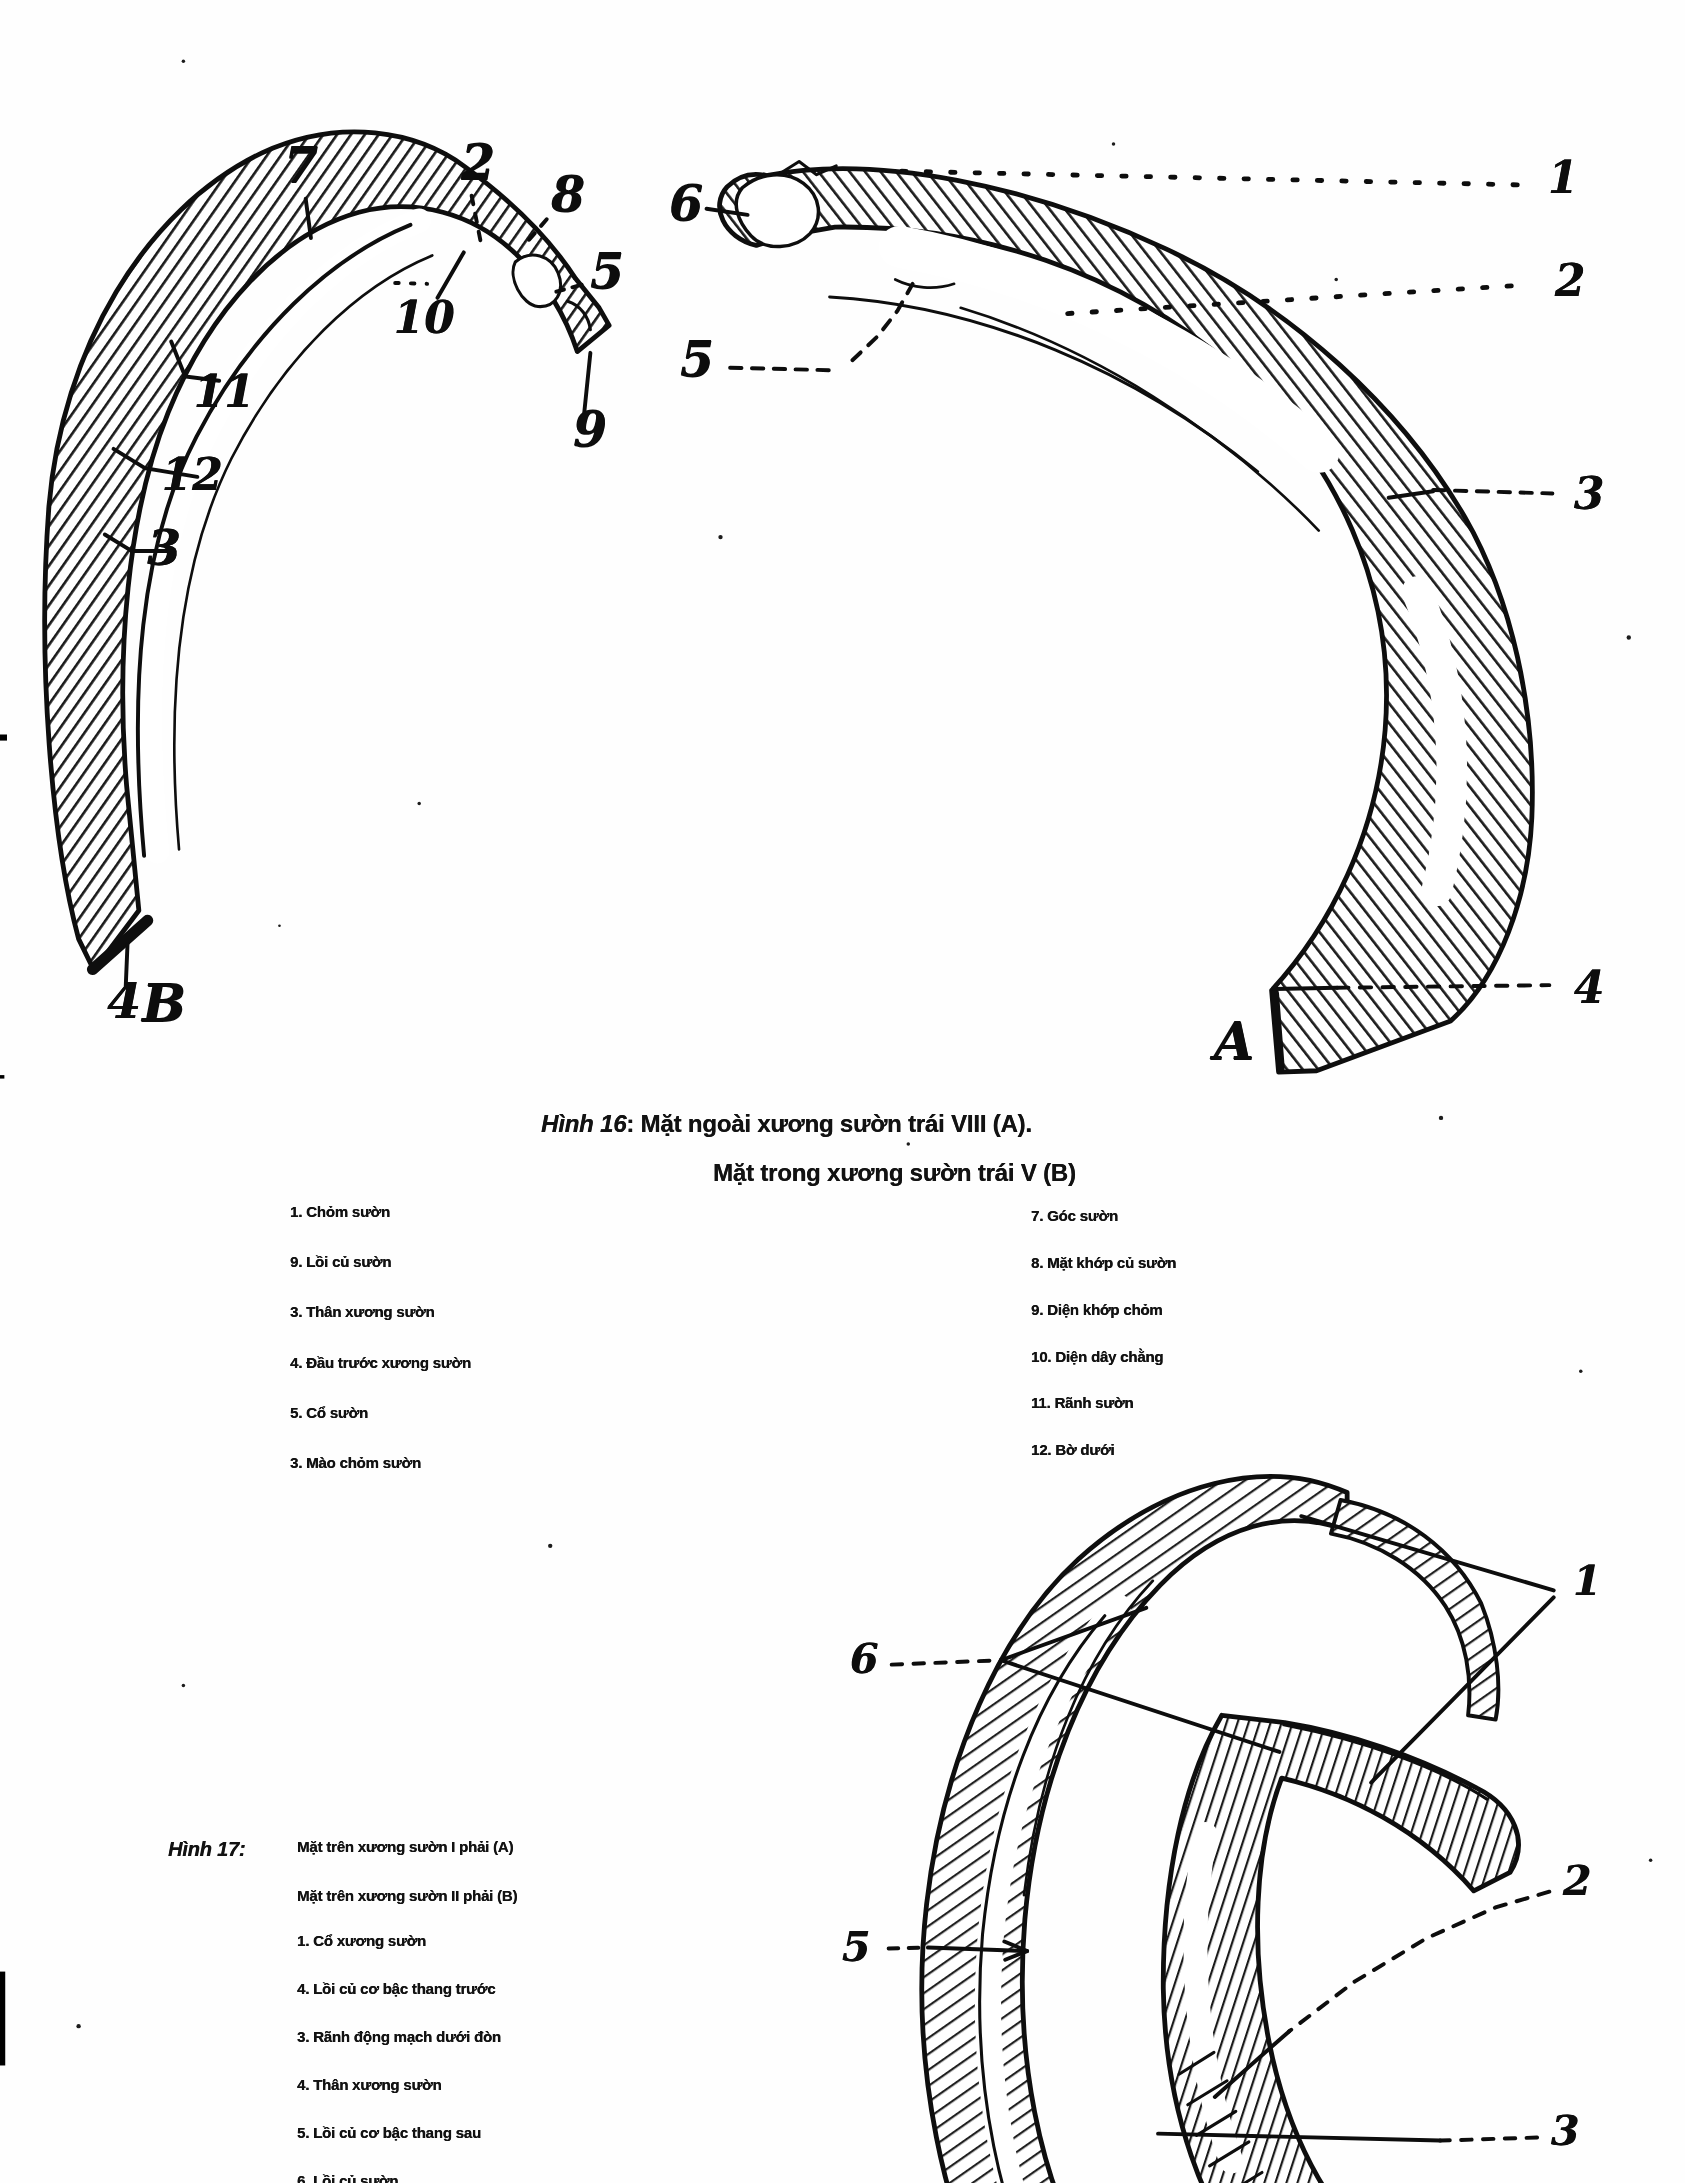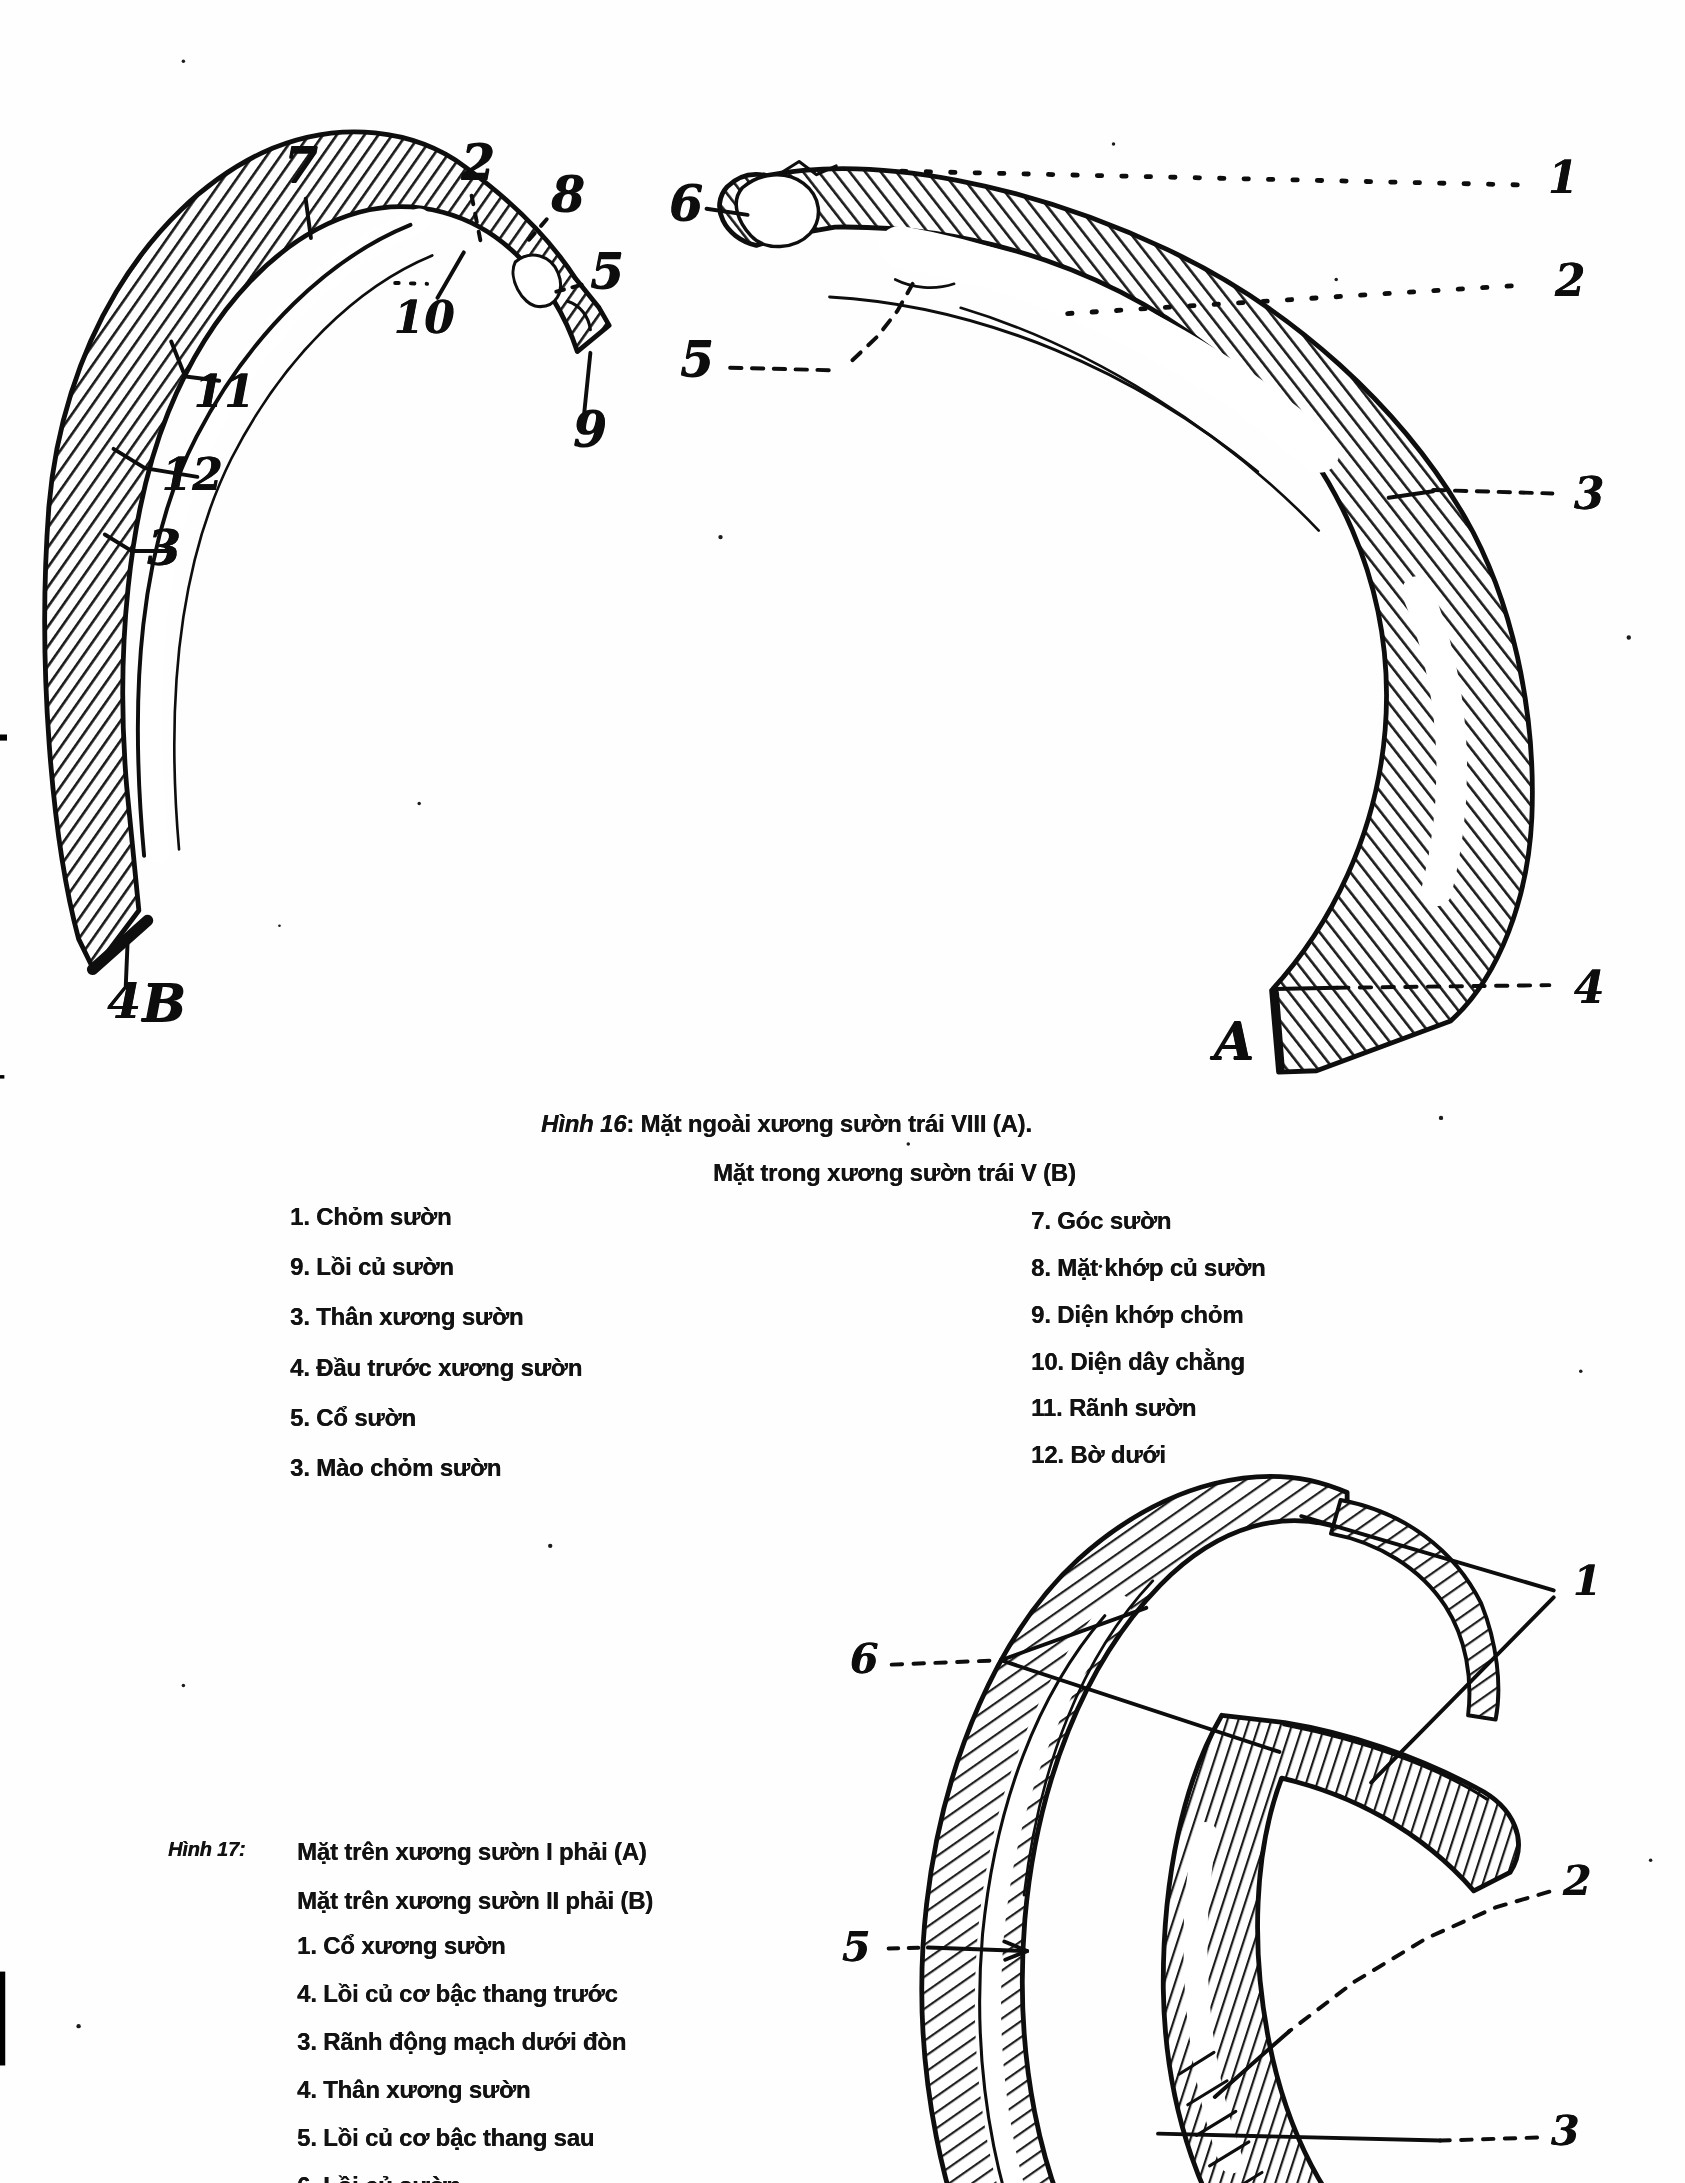--- a/index.html
+++ b/index.html
@@ -9,21 +9,21 @@
     background:#fefefe;
     overflow:hidden;
     font-family:"Liberation Sans",sans-serif;
     color:#111;
   }
   .abs{position:absolute;}
   
   .txt{
     font-family:"Liberation Sans",sans-serif;
     font-weight:700;
-    font-size:24px;
+    font-size:15px;
     color:#121212;
     letter-spacing:-0.2px;
     text-shadow:0.3px 0.3px 0 #1a1a1a;
     white-space:nowrap;
   }
   .cap-tag{font-style:italic;}
   .legend-item{display:block;}
   
   .mark{
     font-family:"DejaVu Serif",serif;

